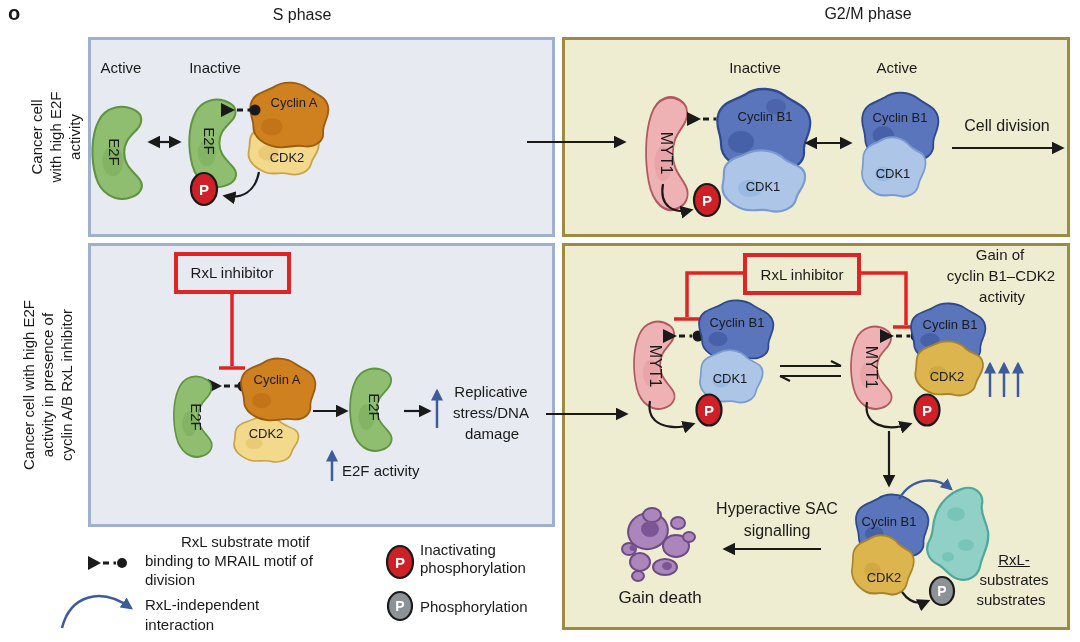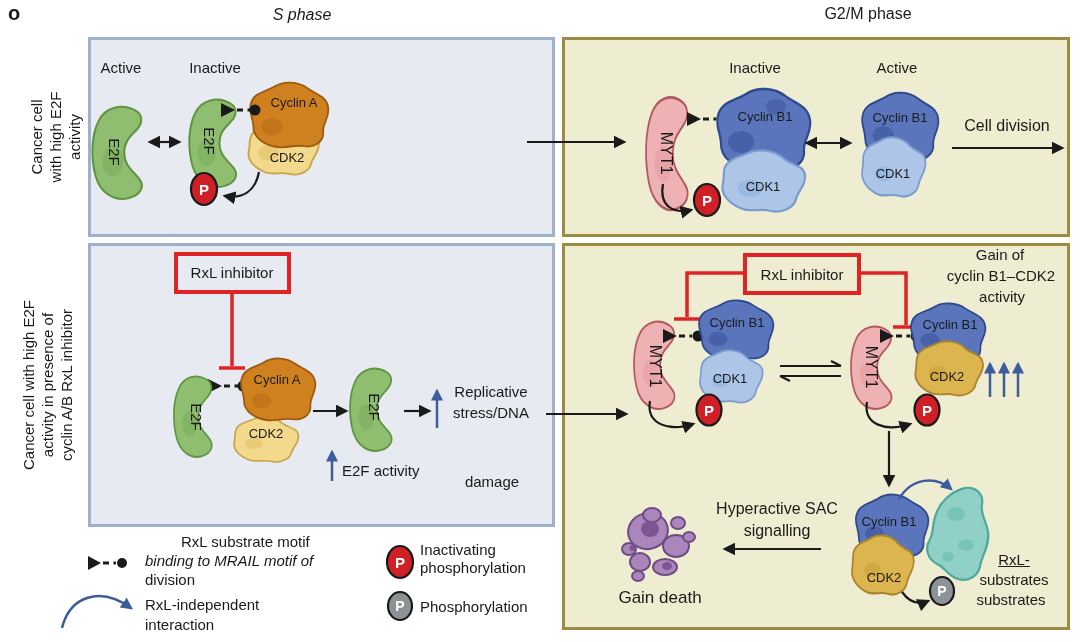--- a/index.html
+++ b/index.html
@@ -236,21 +236,21 @@
       <polygon class="tri" points="88,556 88,570 101,563"></polygon>
       <line class="dash" x1="103" y1="563" x2="116" y2="563"></line>
       <circle class="dot" cx="122" cy="563" r="5"></circle>
     </g>
     <path class="bline" d="M62,628 C70,596 100,586 131,608" marker-end="url(#mB)"></path>
     <ellipse class="pbr" cx="400" cy="562" rx="13" ry="16"></ellipse>
     <ellipse class="pbg" cx="400" cy="606" rx="12" ry="14"></ellipse>
   </svg>
 
   <div class="txt fs20" style="left:8px;top:2px;">o</div>
-  <div class="txt ctr fs16" style="left:302px;top:6px;font-style:italic;">S phase</div>
+  <div class="txt ctr fs16" style="left:302px;top:6px;">S phase</div>
   <div class="txt ctr fs16" style="left:837px;top:5px;margin-left:31px;">G2/M phase</div>
 
   <div class="txt rotm90 fs15" style="left:55px;top:137px;">
     <div>Cancer cell</div>
     <div>with high E2F</div>
     <div>activity</div>
   </div>
   <div class="txt rotm90 fs15" style="left:47px;top:385px;">
     <div>Cancer cell with high E2F</div>
     <div>activity in presence of</div>
@@ -276,21 +276,21 @@
   <div class="txt ctr fs16" style="left:1007px;top:117px;">Cell division</div>
 
   <div class="txt ctr fs15" style="left:232px;top:264px;">RxL inhibitor</div>
   <div class="txt rot90 fs15" style="left:196px;top:417px;">E2F</div>
   <div class="txt ctr fs13" style="left:277px;top:372px;">Cyclin A</div>
   <div class="txt ctr fs13" style="left:266px;top:426px;">CDK2</div>
   <div class="txt rot90 fs15" style="left:374px;top:407px;">E2F</div>
   <div class="txt fs15" style="left:342px;top:462px;">E2F activity</div>
   <div class="txt ctr fs15" style="left:491px;top:383px;">Replicative</div>
   <div class="txt ctr fs15" style="left:491px;top:404px;">stress/DNA</div>
-  <div class="txt ctr fs15" style="left:492px;top:425px;margin-top:48px;">damage</div>
+  <div class="txt ctr fs15" style="left:492px;top:425px;">damage</div>
 
   <div class="txt ctr fs15" style="left:802px;top:266px;">RxL inhibitor</div>
   <div class="txt ctr fs15" style="left:1000px;top:246px;">Gain of</div>
   <div class="txt ctr fs15" style="left:1001px;top:267px;">cyclin B1–CDK2</div>
   <div class="txt ctr fs15" style="left:1002px;top:288px;">activity</div>
   <div class="txt rot90 fs16" style="left:655px;top:366px;">MYT1</div>
   <div class="txt ctr fs13" style="left:737px;top:315px;">Cyclin B1</div>
   <div class="txt ctr fs13" style="left:730px;top:371px;">CDK1</div>
   <div class="pletter fs15" style="left:709px;top:410px;">P</div>
   <div class="txt rot90 fs16" style="left:871px;top:367px;">MYT1</div>
@@ -301,21 +301,21 @@
   <div class="txt ctr fs13" style="left:884px;top:570px;">CDK2</div>
   <div class="pletter fs14" style="left:942px;top:591px;">P</div>
   <div class="txt ctr fs16" style="left:777px;top:500px;">Hyperactive SAC</div>
   <div class="txt ctr fs16" style="left:777px;top:522px;">signalling</div>
   <div class="txt ctr fs17" style="left:660px;top:588px;">Gain death</div>
   <div class="txt ctr fs15" style="left:1014px;top:551px;text-decoration:underline;">RxL-</div>
   <div class="txt ctr fs15" style="left:1014px;top:571px;">substrates</div>
   <div class="txt ctr fs15" style="left:1011px;top:591px;">substrates</div>
 
   <div class="txt fs15" style="left:145px;top:533px;margin-left:36px;">RxL substrate motif</div>
-  <div class="txt fs15" style="left:145px;top:552px;font-style:italic;">binding to MRAIL motif of</div>
+  <div class="txt fs15" style="left:145px;top:552px;">binding to MRAIL motif of</div>
   <div class="txt fs15" style="left:145px;top:571px;">division</div>
   <div class="txt fs15" style="left:145px;top:596px;">RxL-independent</div>
   <div class="txt fs15" style="left:145px;top:616px;">interaction</div>
   <div class="pletter fs15" style="left:400px;top:562px;">P</div>
   <div class="txt fs15" style="left:420px;top:541px;">Inactivating</div>
   <div class="txt fs15" style="left:420px;top:559px;">phosphorylation</div>
   <div class="pletter fs14" style="left:400px;top:606px;">P</div>
   <div class="txt fs15" style="left:420px;top:598px;">Phosphorylation</div>
 
 </div>

